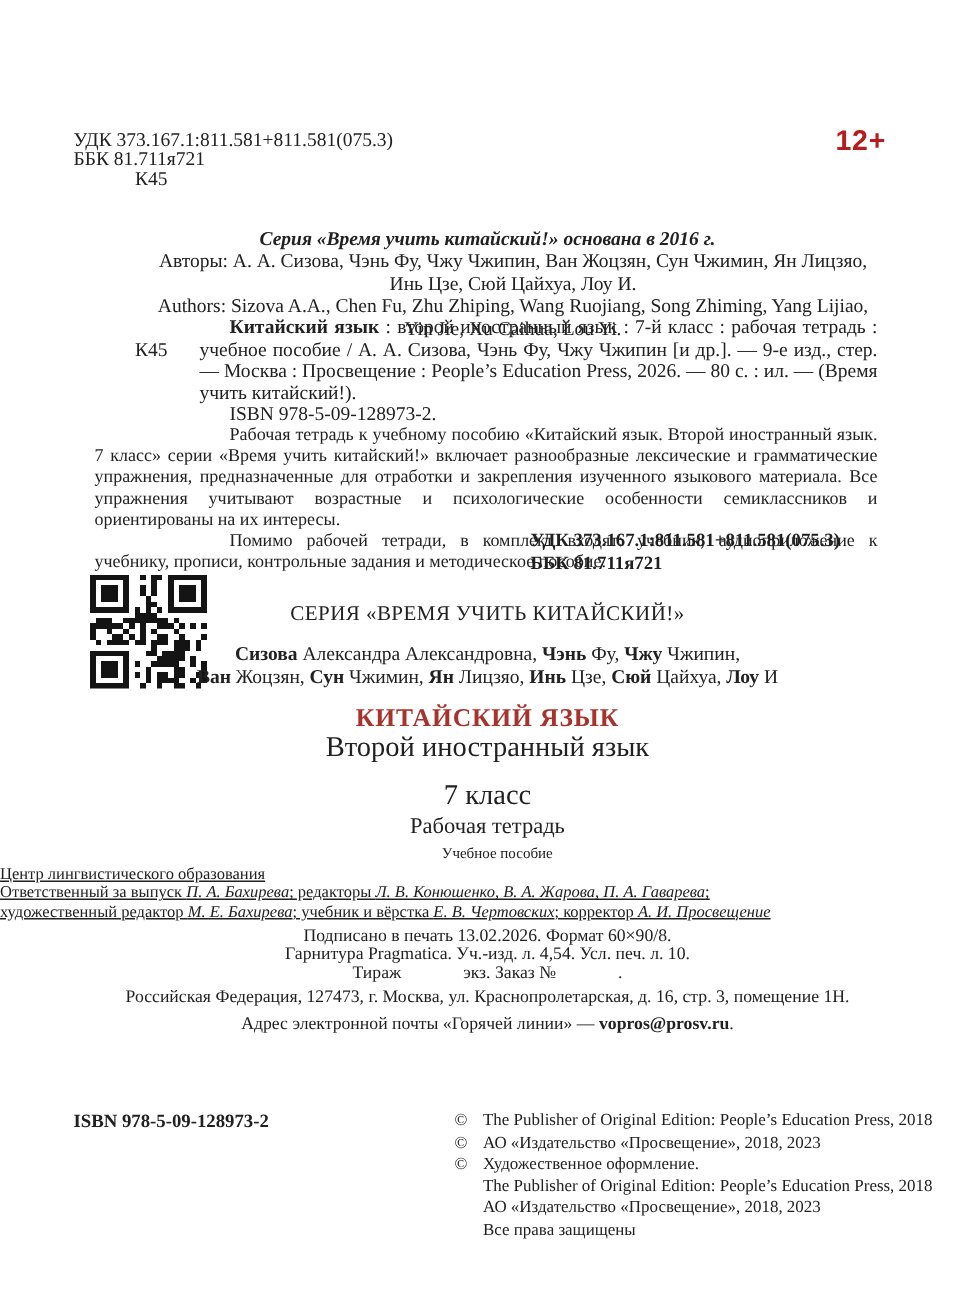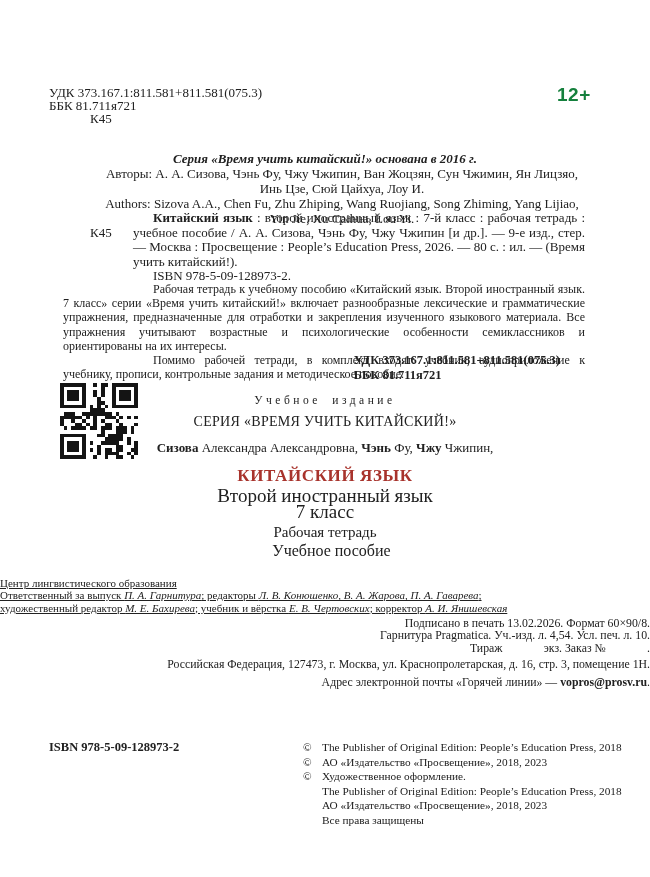--- a/index.html
+++ b/index.html
@@ -5,21 +5,21 @@
   html,body{margin:0;padding:0;background:#ffffff;}
   .page{
     position:relative;width:650px;height:856px;background:#fff;
     font-family:"Liberation Serif","DejaVu Serif",serif;color:#212121;overflow:hidden;
   }
   .page div,.page p,.page span{box-sizing:border-box;}
   
   .codes{position:absolute;top:86px;left:49px;font-size:13px;line-height:13px;white-space:nowrap;}
   .codes .k45{margin-left:41px;}
   .badge{position:absolute;top:84px;left:557px;font-family:"Liberation Sans","DejaVu Sans",sans-serif;
-         font-weight:bold;font-size:19px;letter-spacing:.5px;color:#15803d;}
+         font-weight:bold;font-size:19px;letter-spacing:.5px;color:#b91c1c;}
   
   .cb1{position:absolute;top:124px;left:0;right:0;text-align:center;}
   .series-note{font-style:italic;font-weight:bold;font-size:13px;line-height:14px;margin-top:28px;}
   .authors{font-size:13px;line-height:14.5px;margin-top:1px;padding-left:34px;}
   
   .card{position:absolute;top:211px;left:133px;right:65px;font-size:13px;line-height:14.6px;text-align:justify;}
   .card-code{position:absolute;left:-43px;top:15px;}
   .card-text{text-indent:20px;}
   .card-isbn{margin-left:20px;}
   
@@ -32,24 +32,24 @@
   .qr{position:absolute;top:383px;left:60px;width:78px;height:76px;}
   .qr svg{display:block;width:78px;height:76px;}
   
   .edition{position:absolute;top:394px;left:0;right:0;text-align:center;}
   .ed-label{font-size:11.5px;line-height:12px;letter-spacing:3.5px;word-spacing:5px;}
   .ed-series{font-size:14px;line-height:15px;margin-top:8px;letter-spacing:.3px;}
   .ed-names{font-size:13px;line-height:15px;margin-top:11px;}
   .ed-title{font-size:17px;line-height:20px;font-weight:bold;margin-top:11px;letter-spacing:.6px;color:#a8332c;}
   .ed-sub{font-size:19px;line-height:15.5px;margin-top:2px;}
   .ed-sub3{font-size:15px;line-height:16px;margin-top:5px;}
-  .ed-sub4{font-size:16px;line-height:14px;margin-top:4px;margin-left:13px;}
+  .ed-sub4{font-size:10px;line-height:14px;margin-top:4px;margin-left:13px;}
   
   .credits{position:absolute;top:577px;left:0;right:0;font-size:11px;line-height:12.4px;text-decoration:underline;}
-  .imprint{position:absolute;top:617px;left:0;right:0;text-align:right;font-size:11.8px;line-height:12.4px;}
+  .imprint{position:absolute;top:617px;left:0;right:0;text-align:center;font-size:11.8px;line-height:12.4px;}
   .imprint .grp2{margin-top:4px;}
   .imprint .hotline{margin-top:5px;}
   
   .footer-isbn{position:absolute;top:740px;left:49px;font-weight:bold;font-size:12.5px;white-space:nowrap;}
   .copyrights{position:absolute;top:740px;left:303px;font-size:11.3px;line-height:14.6px;}
   .c-row{display:flex;}
   .c-sym{width:19px;flex:0 0 19px;}
   .c-text{white-space:nowrap;}
 </style>
 </head>
@@ -95,36 +95,36 @@
     </div>
   </div>
 
   <div class="qr">
     <svg viewBox="0 0 21 21" width="78" height="76" preserveAspectRatio="none" shape-rendering="crispEdges" aria-hidden="true">
       <path fill="#141414" d="M0 0h1v1h-1zM1 0h1v1h-1zM2 0h1v1h-1zM3 0h1v1h-1zM4 0h1v1h-1zM5 0h1v1h-1zM6 0h1v1h-1zM9 0h1v1h-1zM11 0h1v1h-1zM12 0h1v1h-1zM14 0h1v1h-1zM15 0h1v1h-1zM16 0h1v1h-1zM17 0h1v1h-1zM18 0h1v1h-1zM19 0h1v1h-1zM20 0h1v1h-1zM0 1h1v1h-1zM6 1h1v1h-1zM11 1h1v1h-1zM14 1h1v1h-1zM20 1h1v1h-1zM0 2h1v1h-1zM2 2h1v1h-1zM3 2h1v1h-1zM4 2h1v1h-1zM6 2h1v1h-1zM9 2h1v1h-1zM11 2h1v1h-1zM14 2h1v1h-1zM16 2h1v1h-1zM17 2h1v1h-1zM18 2h1v1h-1zM20 2h1v1h-1zM0 3h1v1h-1zM2 3h1v1h-1zM3 3h1v1h-1zM4 3h1v1h-1zM6 3h1v1h-1zM9 3h1v1h-1zM11 3h1v1h-1zM14 3h1v1h-1zM16 3h1v1h-1zM17 3h1v1h-1zM18 3h1v1h-1zM20 3h1v1h-1zM0 4h1v1h-1zM2 4h1v1h-1zM3 4h1v1h-1zM4 4h1v1h-1zM6 4h1v1h-1zM10 4h1v1h-1zM14 4h1v1h-1zM16 4h1v1h-1zM17 4h1v1h-1zM18 4h1v1h-1zM20 4h1v1h-1zM0 5h1v1h-1zM6 5h1v1h-1zM10 5h1v1h-1zM11 5h1v1h-1zM14 5h1v1h-1zM20 5h1v1h-1zM0 6h1v1h-1zM1 6h1v1h-1zM2 6h1v1h-1zM3 6h1v1h-1zM4 6h1v1h-1zM5 6h1v1h-1zM6 6h1v1h-1zM8 6h1v1h-1zM10 6h1v1h-1zM12 6h1v1h-1zM14 6h1v1h-1zM15 6h1v1h-1zM16 6h1v1h-1zM17 6h1v1h-1zM18 6h1v1h-1zM19 6h1v1h-1zM20 6h1v1h-1zM8 7h1v1h-1zM9 7h1v1h-1zM10 7h1v1h-1zM11 7h1v1h-1zM1 8h1v1h-1zM2 8h1v1h-1zM3 8h1v1h-1zM6 8h1v1h-1zM7 8h1v1h-1zM8 8h1v1h-1zM9 8h1v1h-1zM10 8h1v1h-1zM11 8h1v1h-1zM12 8h1v1h-1zM13 8h1v1h-1zM15 8h1v1h-1zM0 9h1v1h-1zM1 9h1v1h-1zM2 9h1v1h-1zM3 9h1v1h-1zM4 9h1v1h-1zM5 9h1v1h-1zM7 9h1v1h-1zM9 9h1v1h-1zM12 9h1v1h-1zM13 9h1v1h-1zM14 9h1v1h-1zM16 9h1v1h-1zM18 9h1v1h-1zM20 9h1v1h-1zM0 10h1v1h-1zM3 10h1v1h-1zM6 10h1v1h-1zM9 10h1v1h-1zM11 10h1v1h-1zM15 10h1v1h-1zM0 11h1v1h-1zM4 11h1v1h-1zM5 11h1v1h-1zM7 11h1v1h-1zM9 11h1v1h-1zM12 11h1v1h-1zM13 11h1v1h-1zM16 11h1v1h-1zM20 11h1v1h-1zM1 12h1v1h-1zM3 12h1v1h-1zM4 12h1v1h-1zM5 12h1v1h-1zM6 12h1v1h-1zM8 12h1v1h-1zM9 12h1v1h-1zM11 12h1v1h-1zM12 12h1v1h-1zM13 12h1v1h-1zM15 12h1v1h-1zM16 12h1v1h-1zM17 12h1v1h-1zM19 12h1v1h-1zM11 13h1v1h-1zM15 13h1v1h-1zM16 13h1v1h-1zM17 13h1v1h-1zM19 13h1v1h-1zM0 14h1v1h-1zM1 14h1v1h-1zM2 14h1v1h-1zM3 14h1v1h-1zM4 14h1v1h-1zM5 14h1v1h-1zM6 14h1v1h-1zM10 14h1v1h-1zM11 14h1v1h-1zM13 14h1v1h-1zM14 14h1v1h-1zM15 14h1v1h-1zM16 14h1v1h-1zM0 15h1v1h-1zM6 15h1v1h-1zM12 15h1v1h-1zM13 15h1v1h-1zM14 15h1v1h-1zM15 15h1v1h-1zM16 15h1v1h-1zM18 15h1v1h-1zM0 16h1v1h-1zM2 16h1v1h-1zM3 16h1v1h-1zM4 16h1v1h-1zM6 16h1v1h-1zM8 16h1v1h-1zM11 16h1v1h-1zM12 16h1v1h-1zM13 16h1v1h-1zM14 16h1v1h-1zM15 16h1v1h-1zM18 16h1v1h-1zM20 16h1v1h-1zM0 17h1v1h-1zM2 17h1v1h-1zM3 17h1v1h-1zM4 17h1v1h-1zM6 17h1v1h-1zM10 17h1v1h-1zM15 17h1v1h-1zM16 17h1v1h-1zM20 17h1v1h-1zM0 18h1v1h-1zM2 18h1v1h-1zM3 18h1v1h-1zM4 18h1v1h-1zM6 18h1v1h-1zM8 18h1v1h-1zM10 18h1v1h-1zM12 18h1v1h-1zM13 18h1v1h-1zM15 18h1v1h-1zM16 18h1v1h-1zM19 18h1v1h-1zM20 18h1v1h-1zM0 19h1v1h-1zM6 19h1v1h-1zM10 19h1v1h-1zM12 19h1v1h-1zM13 19h1v1h-1zM14 19h1v1h-1zM15 19h1v1h-1zM18 19h1v1h-1zM20 19h1v1h-1zM0 20h1v1h-1zM1 20h1v1h-1zM2 20h1v1h-1zM3 20h1v1h-1zM4 20h1v1h-1zM5 20h1v1h-1zM6 20h1v1h-1zM9 20h1v1h-1zM12 20h1v1h-1zM15 20h1v1h-1zM16 20h1v1h-1zM19 20h1v1h-1z"></path>
     </svg>
   </div>
 
   <div class="edition">
-    <div class="ed-label">Учебное издание</div>
     <div class="ed-series">СЕРИЯ «ВРЕМЯ УЧИТЬ КИТАЙСКИЙ!»</div>
     <div class="ed-names">
       <div><span style="font-weight: bold;">Сизова</span><span> Александра Александровна, </span><span style="font-weight: bold;">Чэнь</span><span> Фу, </span><span style="font-weight: bold;">Чжу</span><span> Чжипин,</span></div>
+      <div><span style="font-weight: bold;">Ван</span><span> Жоцзян, </span><span style="font-weight: bold;">Сун</span><span> Чжимин, </span><span style="font-weight: bold;">Ян</span><span> Лицзяо, </span><span style="font-weight: bold;">Инь</span><span> Цзе, </span><span style="font-weight: bold;">Сюй</span><span> Цайхуа, </span><span style="font-weight: bold;">Лоу</span><span> И</span></div>
     </div>
     <div class="ed-title">КИТАЙСКИЙ ЯЗЫК</div>
     <div class="ed-sub">Второй иностранный язык</div>
-    <div class="ed-sub" style="margin-top:0;">7 класс</div>
+    <div class="ed-sub" style="margin-top:16px;">7 класс</div>
     <div class="ed-sub3">Рабочая тетрадь</div>
     <div class="ed-sub4">Учебное пособие</div>
   </div>
 
   <div class="credits">
     <div>Центр лингвистического образования</div>
-    <div><span>Ответственный за выпуск </span><span style="font-style: italic;">П. А. Гарнитура</span><span>; редакторы </span><span style="font-style: italic;">Л. В. Конюшенко, В. А. Жарова, П. А. Гаварева</span><span>;</span></div>
-    <div><span>художественный редактор </span><span style="font-style: italic;">М. Е. Бахирева</span><span>; учебник и вёрстка </span><span style="font-style: italic;">Е. В. Чертовских</span><span>; корректор </span><span style="font-style: italic;">А. И. Янишевская</span></div>
+    <div><span>Ответственный за выпуск </span><span style="font-style: italic;">П. А. Бахирева</span><span>; редакторы </span><span style="font-style: italic;">Л. В. Конюшенко, В. А. Жарова, П. А. Гаварева</span><span>;</span></div>
+    <div><span>художественный редактор </span><span style="font-style: italic;">М. Е. Бахирева</span><span>; учебник и вёрстка </span><span style="font-style: italic;">Е. В. Чертовских</span><span>; корректор </span><span style="font-style: italic;">А. И. Просвещение</span></div>
   </div>
 
   <div class="imprint">
     <div>Подписано в печать 13.02.2026. Формат 60×90/8.</div>
     <div>Гарнитура Pragmatica. Уч.-изд. л. 4,54. Усл. печ. л. 10.</div>
     <div>Тираж&nbsp;&nbsp;&nbsp;&nbsp;&nbsp;&nbsp;&nbsp;&nbsp;&nbsp;&nbsp;&nbsp;&nbsp;&nbsp;&nbsp;экз. Заказ №&nbsp;&nbsp;&nbsp;&nbsp;&nbsp;&nbsp;&nbsp;&nbsp;&nbsp;&nbsp;&nbsp;&nbsp;&nbsp;&nbsp;.</div>
     <div class="grp2">
       <div>Российская Федерация, 127473, г. Москва, ул. Краснопролетарская, д. 16, стр. 3, помещение 1Н.</div>
     </div>
     <div class="hotline"><span>Адрес электронной почты «Горячей линии» — </span><span style="font-weight: bold;">vopros@prosv.ru</span><span>.</span></div>

